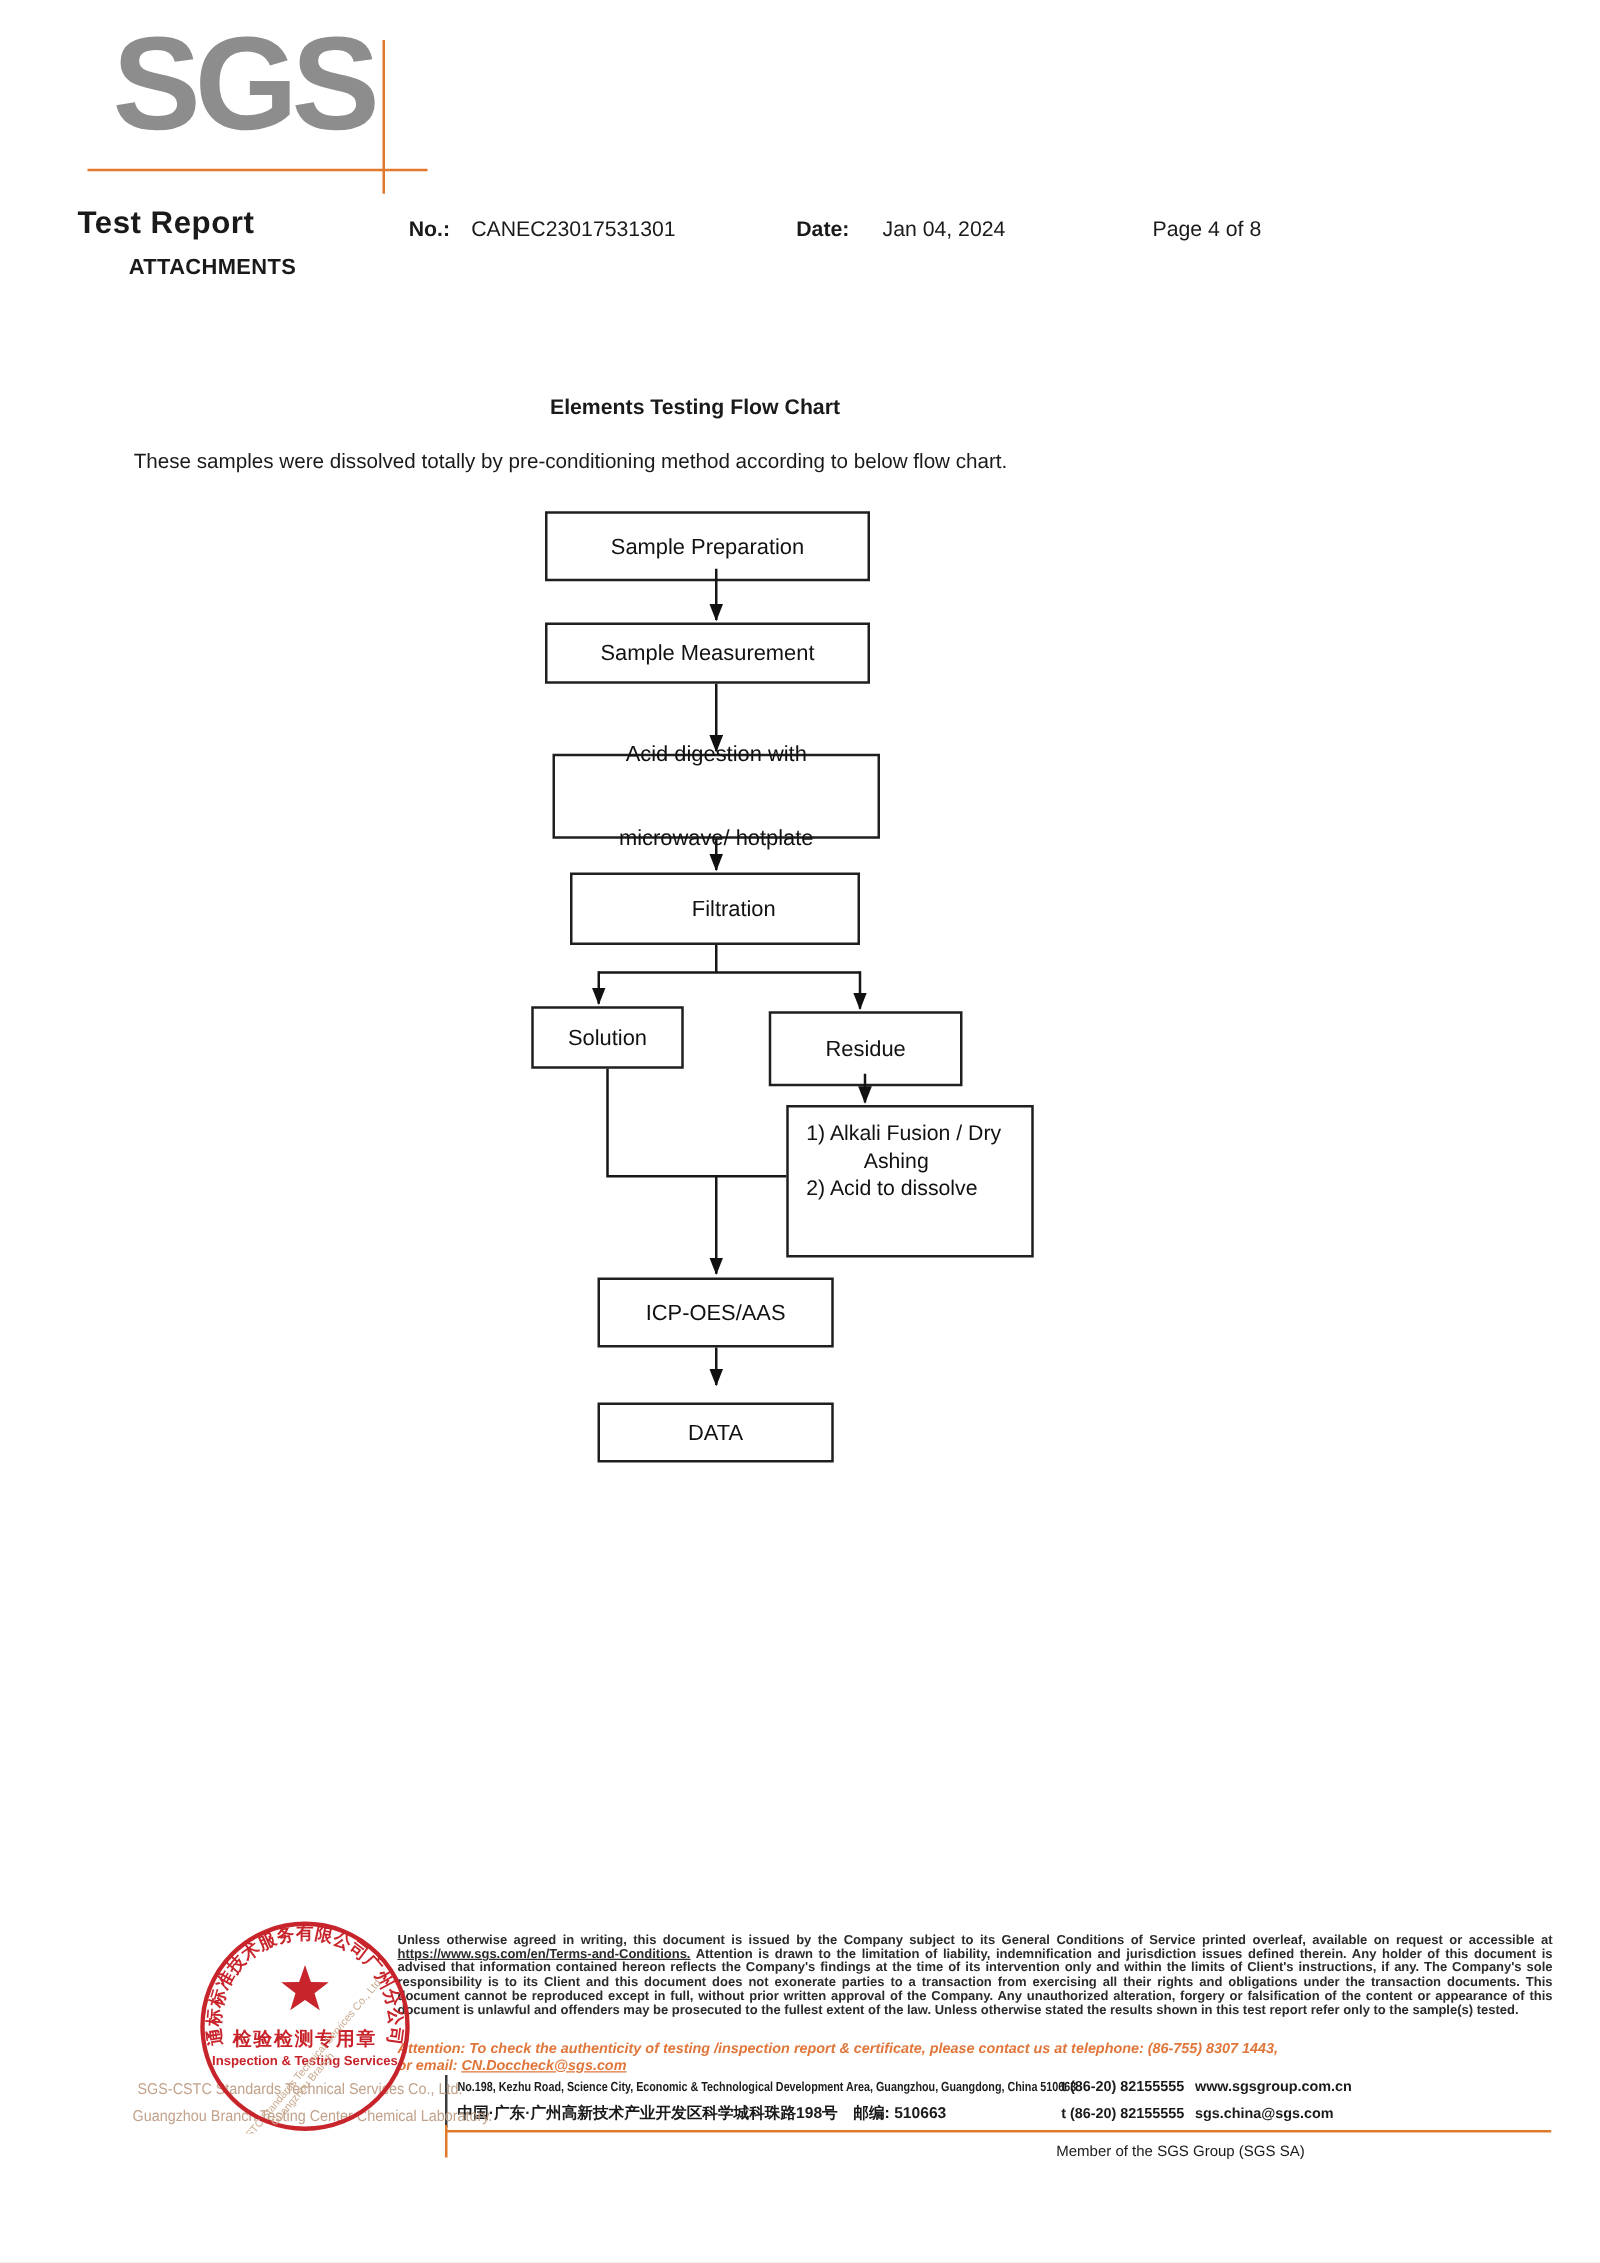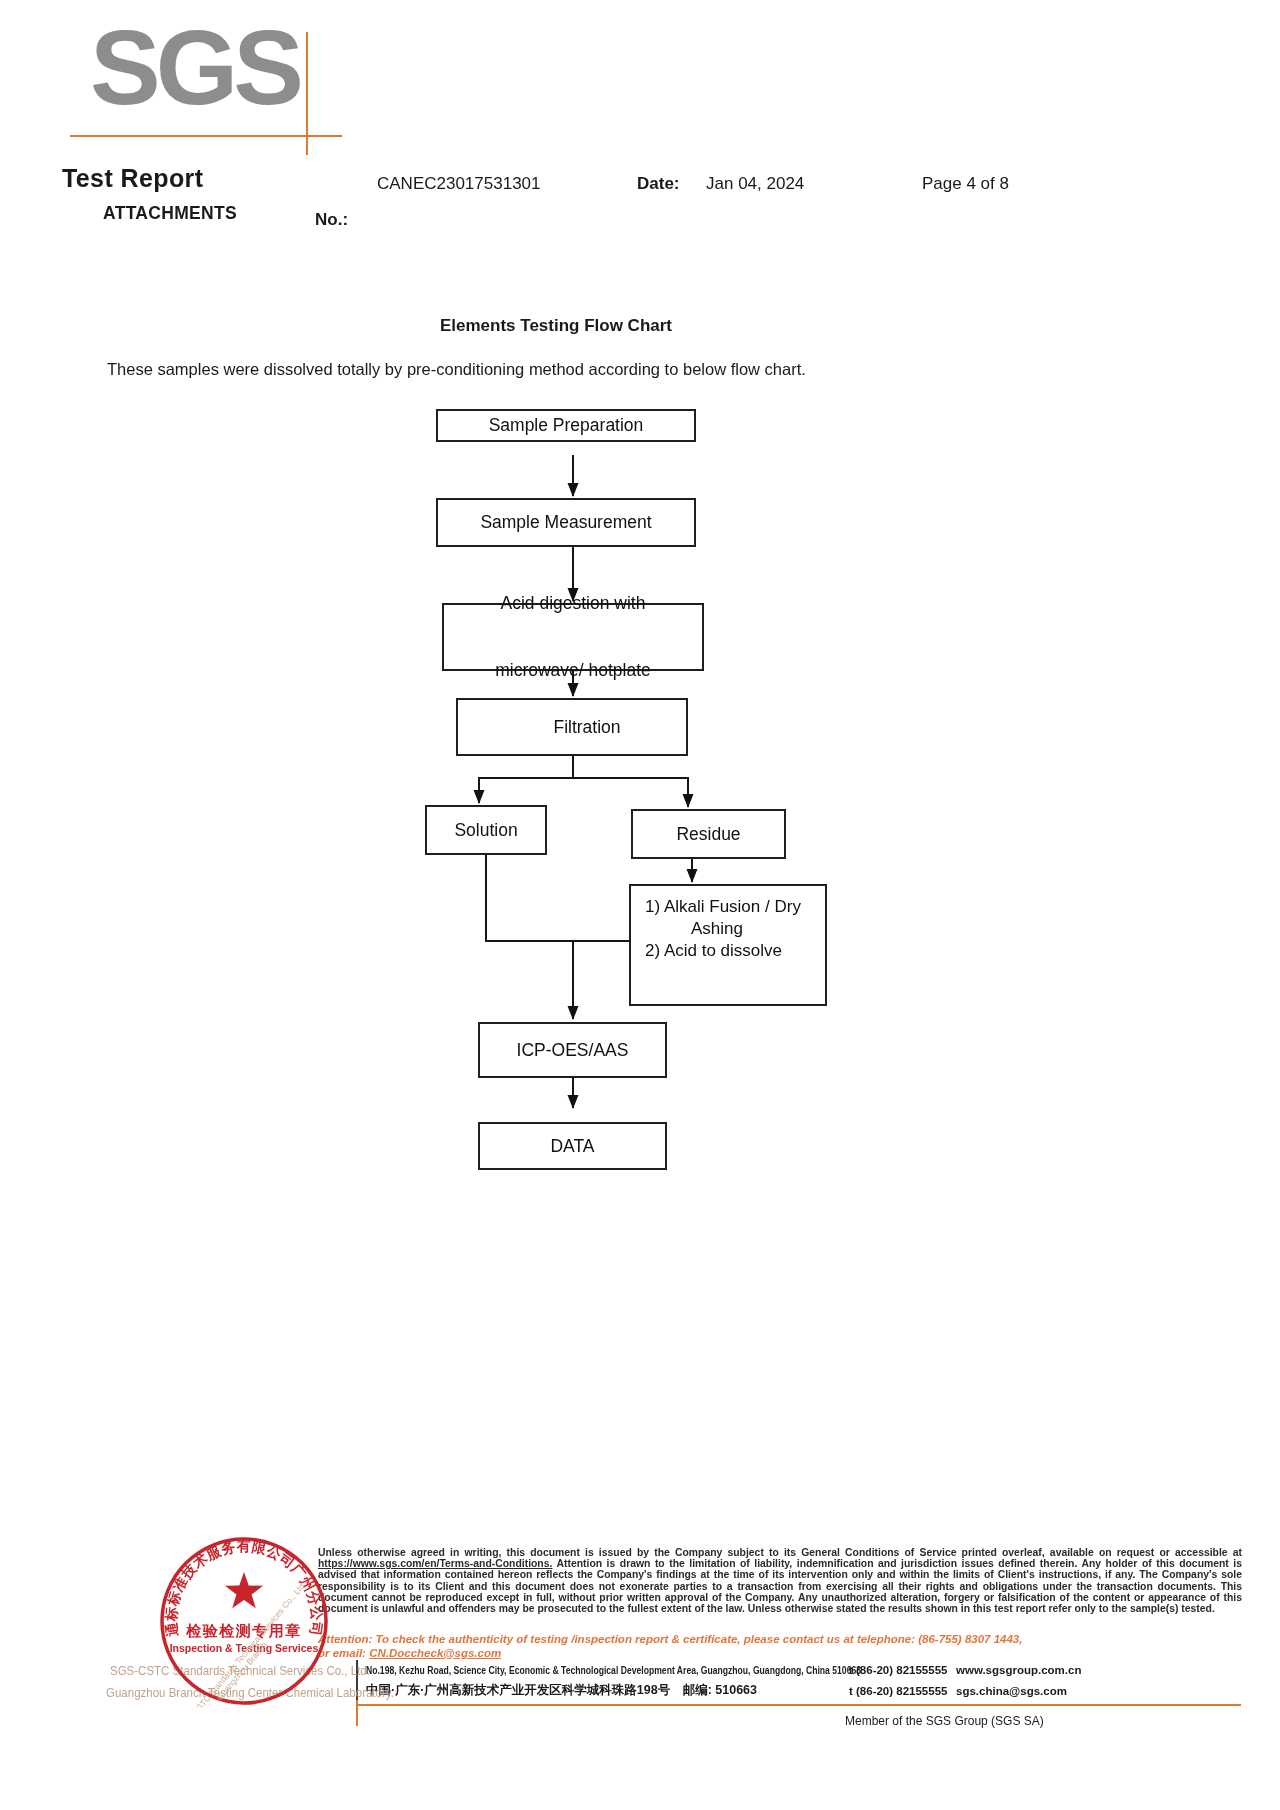--- a/index.html
+++ b/index.html
@@ -8,40 +8,40 @@
   .abs{position:absolute;}
 
   
   .logo-sgs{left:90px;top:14px;font-size:106px;font-weight:bold;color:#8d8d8d;
             letter-spacing:-5px;line-height:1;z-index:1;}
   .logo-hline{left:70px;top:135px;width:272px;height:2px;background:#e0792c;z-index:2;}
   .logo-vline{left:306px;top:32px;width:2px;height:123px;background:#e0792c;z-index:2;}
   .h-title{left:62px;top:164px;font-size:25px;font-weight:bold;letter-spacing:.4px;}
   .h-lab{font-size:17px;font-weight:bold;}
   .h-val{font-size:17px;}
-  .h-no-label{left:315px;top:174px;margin-top:36px;}
+  .h-no-label{left:327px;top:174px;}
   .h-no-value{left:377px;top:174px;}
   .h-date-label{left:637px;top:174px;}
   .h-date-value{left:706px;top:174px;}
   .h-page{left:922px;top:174px;font-size:17px;}
   .h-attach{left:103px;top:203px;font-size:17.5px;font-weight:bold;letter-spacing:.3px;}
 
   
   .c-title{left:0;top:316px;width:1112px;text-align:center;font-size:17px;font-weight:bold;}
   .c-intro{left:107px;top:360px;font-size:16.5px;}
 
   .box{position:absolute;border:2px solid #1f1f1f;background:#fff;display:flex;
        align-items:center;justify-content:center;font-size:17.5px;color:#111;
        text-align:center;z-index:2;box-sizing:border-box;line-height:1.3;}
-  .box-prep{left:436px;top:409px;width:260px;height:33px;}
+  .box-prep{left:436px;top:409px;width:260px;height:56px;}
   .box-meas{left:436px;top:498px;width:260px;height:49px;}
   .box-acid{left:442px;top:603px;width:262px;height:68px;flex-direction:column;gap:44px;}
   .box-filt{left:456px;top:698px;width:232px;height:58px;padding-left:30px;}
   .box-sol{left:425px;top:805px;width:122px;height:50px;}
-  .box-res{left:615px;top:809px;width:155px;height:50px;margin-left:16px;}
+  .box-res{left:615px;top:809px;width:155px;height:60px;}
   .box-alk{left:629px;top:884px;width:198px;height:122px;align-items:flex-start;
            justify-content:flex-start;flex-direction:column;text-align:left;
            padding:10px 0 0 14px;font-size:17px;line-height:22px;}
   .alk-l2{padding-left:46px;}
   .box-icp{left:478px;top:1022px;width:189px;height:56px;}
   .box-data{left:478px;top:1110px;width:189px;height:48px;margin-top:12px;}
   .fc-svg{position:absolute;left:0;top:0;z-index:3;pointer-events:none;}
 
   
   .stamp-bg1{left:110px;top:1664px;font-size:12.5px;color:#c2a28b;white-space:nowrap;

